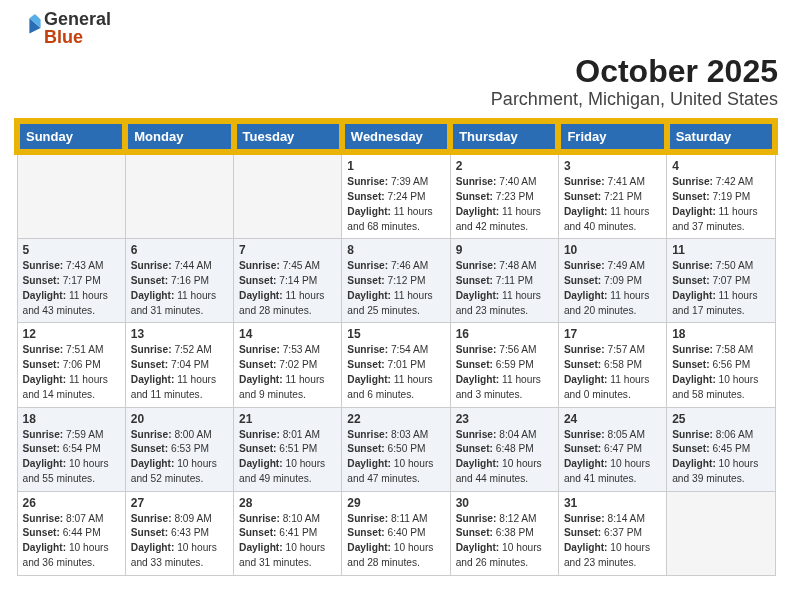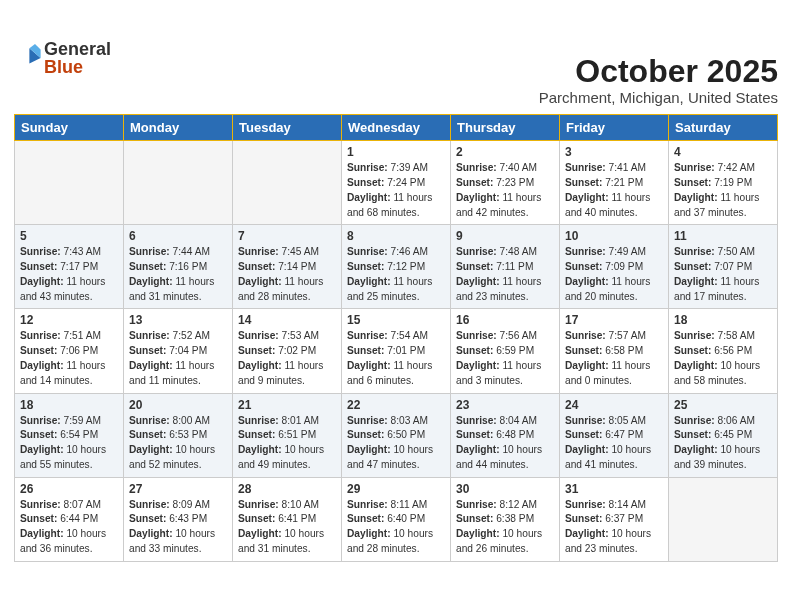--- a/index.html
+++ b/index.html
@@ -10,21 +10,21 @@
       height: 612px;
       overflow: hidden;
     }
     .container {
       width: 792px;
       padding: 10px 14px 6px 14px;
     }
     .header {
       display: flex;
       justify-content: space-between;
-      align-items: center;
+      align-items: flex-start;
       margin-bottom: 8px;
     }
     .logo {
       display: flex;
       align-items: center;
       gap: 2px;
     }
     .logo-text {
       font-size: 18px;
       font-weight: bold;
@@ -40,36 +40,36 @@
       text-align: right;
     }
     .month-title {
       font-size: 32px;
       font-weight: bold;
       color: #222;
       line-height: 1.1;
       margin-top: 44px;
     }
     .location {
-      font-size: 15px;
+      font-size: 18px;
       color: #444;
     }
     .calendar {
       width: 100%;
       border-collapse: collapse;
       table-layout: fixed;
     }
     .calendar th {
       background-color: #2a6db5;
       color: #fff;
       text-align: left;
       padding: 5px 6px;
       font-size: 13px;
       font-weight: bold;
-      border: 1px solid #eab308;
+      border: 6px solid #eab308;
     }
     .calendar td {
       vertical-align: top;
       border: 1px solid #ccc;
       padding: 4px 5px;
       font-size: 10.2px;
       color: #333;
       height: 80px;
       background: #fff;
     }

